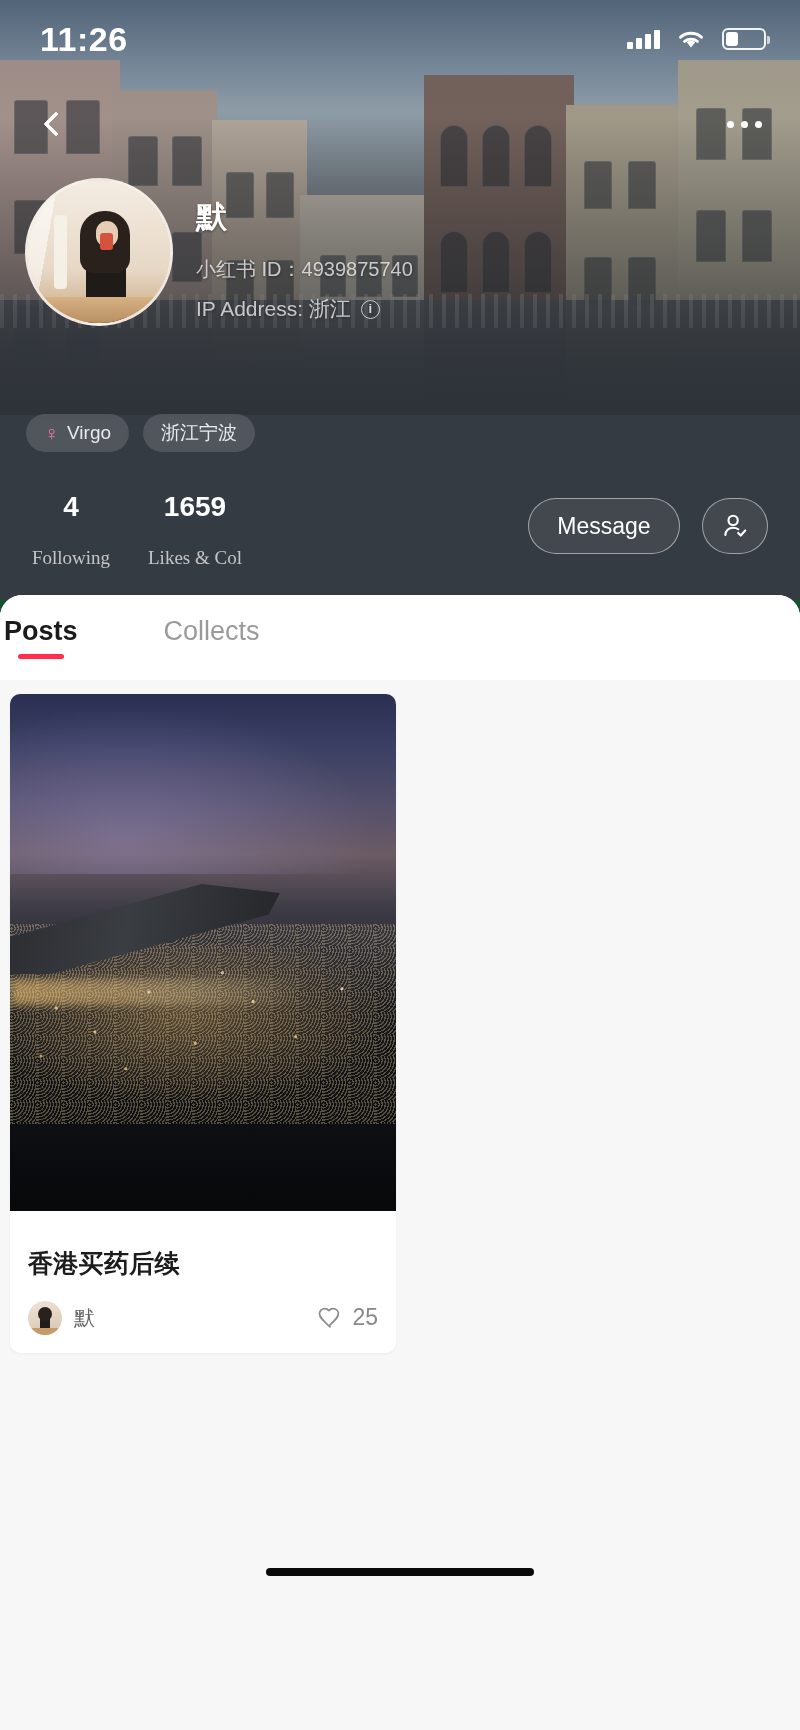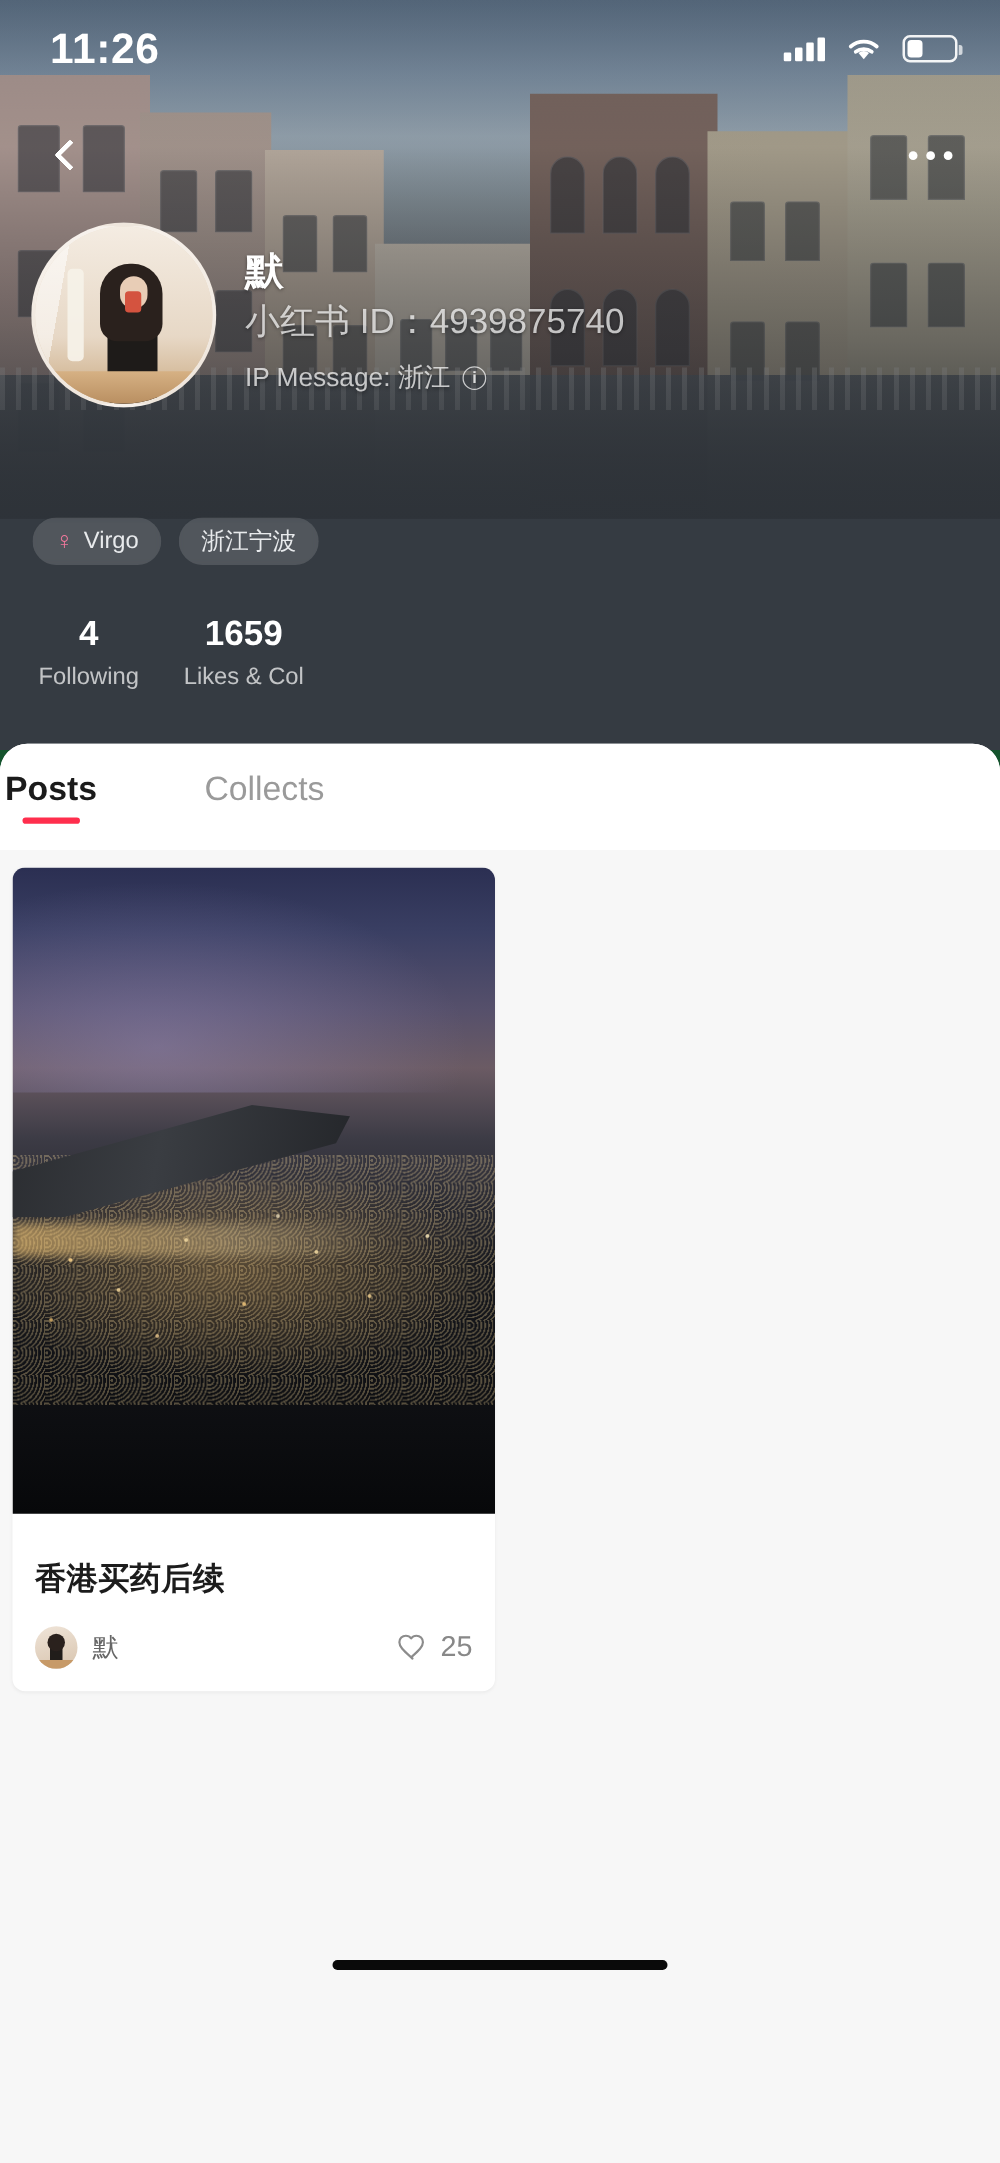--- a/index.html
+++ b/index.html
@@ -154,21 +154,22 @@
     background:#d4533f; border-radius:3px; }
   .av-counter{ position:absolute; left:0; bottom:0; width:148px; height:26px;
     background:linear-gradient(180deg,#d6b184,#b98f61); }
 
   .pinfo { position:absolute; left:196px; top:196px; width:460px; }
   .uname {
     font-size:31px; font-weight:700; color:#ffffff;
     letter-spacing:.5px; text-shadow:0 1px 3px rgba(0,0,0,.45);
   }
   .uid {
-    font-size:28px; color:rgba(255,255,255,.72);
+    margin-top:18px;
+    font-size:20px; color:rgba(255,255,255,.72);
     text-shadow:0 1px 3px rgba(0,0,0,.4);
   }
   .uip {
     margin-top:12px;
     font-size:21px; color:rgba(255,255,255,.72);
     display:flex; align-items:center; gap:10px;
     text-shadow:0 1px 3px rgba(0,0,0,.4);
   }
   .info-i {
     width:19px; height:19px; border-radius:50%;
@@ -197,22 +198,23 @@
   .stats {
     position:absolute; left:0; top:492px;
     width:800px; height:70px;
     display:flex; align-items:flex-start;
   }
   .stat { width:126px; text-align:center; }
   .stat .num {
     font-size:28px; font-weight:700; color:#fff; line-height:1.05;
   }
   .stat .lbl {
-    margin-top:10px; font-size:19px; color:rgba(255,255,255,.7);
+    margin-top:26px; font-size:19px; color:rgba(255,255,255,.7);
     white-space:nowrap;
+    font-family:Liberation Serif, serif;
   }
   .stat.s1 { margin-left:8px; }
   .stat.s2 { margin-left:-4px; }
   .stat.s3 { margin-left:-2px; }
 
   .actions {
     position:absolute; right:32px; top:498px;
     display:flex; align-items:center; gap:22px;
   }
   .btn-msg {
@@ -452,21 +454,21 @@
     <div class="av-hair"></div>
     <div class="av-face"></div>
     <div class="av-phone"></div>
     <div class="av-counter"></div>
   </div>
 
   <div class="pinfo">
     <div class="uname">默</div>
     <div class="uid">小红书 ID：4939875740</div>
     <div class="uip">
-      <span>IP Message: 浙江</span>
+      <span>IP Address: 浙江</span>
       <i class="info-i">i</i>
     </div>
   </div>
 
   <div class="tags">
     <div class="tag">
       <span class="venus">♀</span>
       <span>Virgo</span>
     </div>
     <div class="tag">
@@ -478,20 +480,30 @@
     <div class="stat s1">
       <div class="num">4</div>
       <div class="lbl">Following</div>
     </div>
     <div class="stat s3">
       <div class="num">1659</div>
       <div class="lbl">Likes &amp; Col</div>
     </div>
   </div>
 
+  <div class="actions">
+    <div class="btn-msg">Message</div>
+    <div class="btn-follow">
+      <svg width="30" height="30" viewBox="0 0 24 24">
+        <circle cx="10.5" cy="7.5" r="3.7" fill="none" stroke="#fff" stroke-width="1.7"></circle>
+        <path d="M4.3 19.2c0-3.6 2.8-5.8 6.2-5.8 1.6 0 3 .4 4.1 1.2" fill="none" stroke="#fff" stroke-width="1.7" stroke-linecap="round"></path>
+        <path d="M14.6 17.6l2 2 3.6-4" fill="none" stroke="#fff" stroke-width="1.7" stroke-linecap="round" stroke-linejoin="round"></path>
+      </svg>
+    </div>
+  </div>
 
   <div class="sheet">
     <div class="tabbar">
       <div class="tab active">
         <span>Posts</span>
         <span class="ul"></span>
       </div>
       <div class="tab">
         <span>Collects</span>
       </div>

